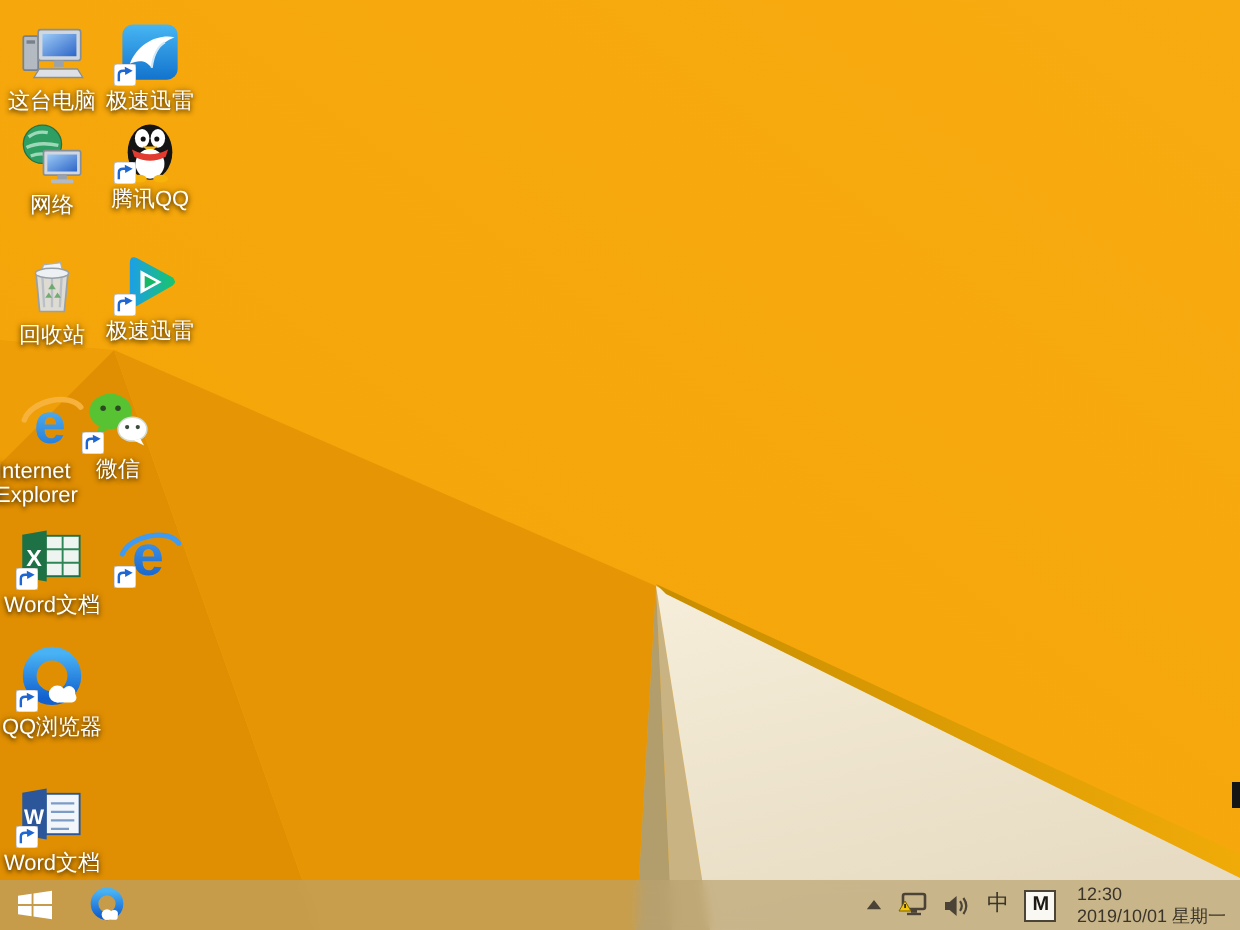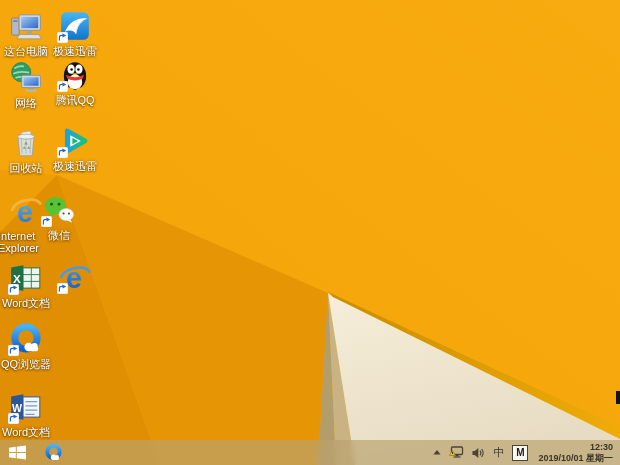--- a/index.html
+++ b/index.html
@@ -32,21 +32,21 @@
   }
   .tb-btn{height:25px;display:flex;align-items:center;justify-content:center;padding:0 9px;}
   .tb-spacer{flex:1;}
   #tray{display:flex;align-items:center;gap:8px;padding-right:7px;}
   .tray-ico{display:flex;align-items:center;justify-content:center;}
   .ime-mode{font-size:11px;color:#3a342a;line-height:25px;}
   .ime-box{
     width:14px;height:14px;border:1px solid #4a4336;background:rgba(255,255,255,.9);
     color:#1d1a14;font-size:10px;font-weight:bold;line-height:14px;text-align:center;
   }
-  #clock{font-size:9px;line-height:10.5px;color:#3a342a;text-align:right;padding-left:2px;font-weight:bold;}
+  #clock{font-size:9px;line-height:10.5px;color:#3a342a;text-align:left;padding-left:2px;}
   #artifact{position:absolute;right:0;top:391px;width:4px;height:13px;background:#141414;z-index:1;}
 </style>
 </head>
 <body>
 
 <svg id="wallpaper" viewBox="0 0 620 465">
   <defs>
     <linearGradient id="bgGrad" x1="1" y1="0" x2="0" y2="1">
       <stop offset="0" stop-color="#f8ab10"></stop>
         <stop offset="1" stop-color="#f2a306"></stop>

